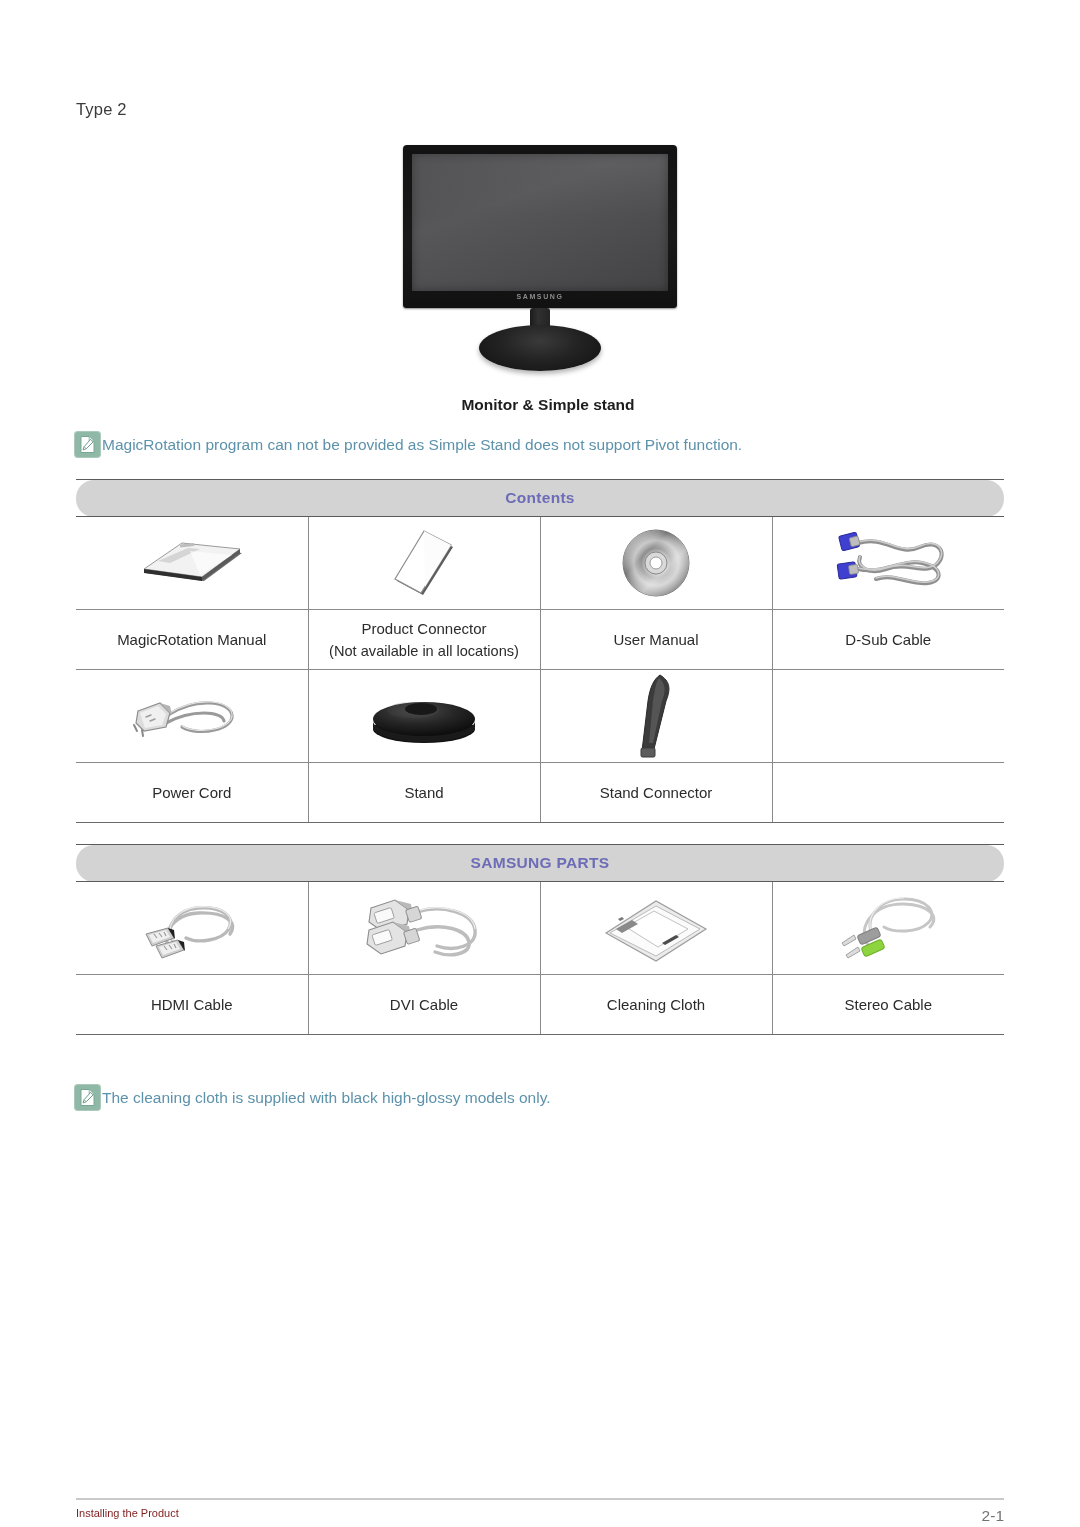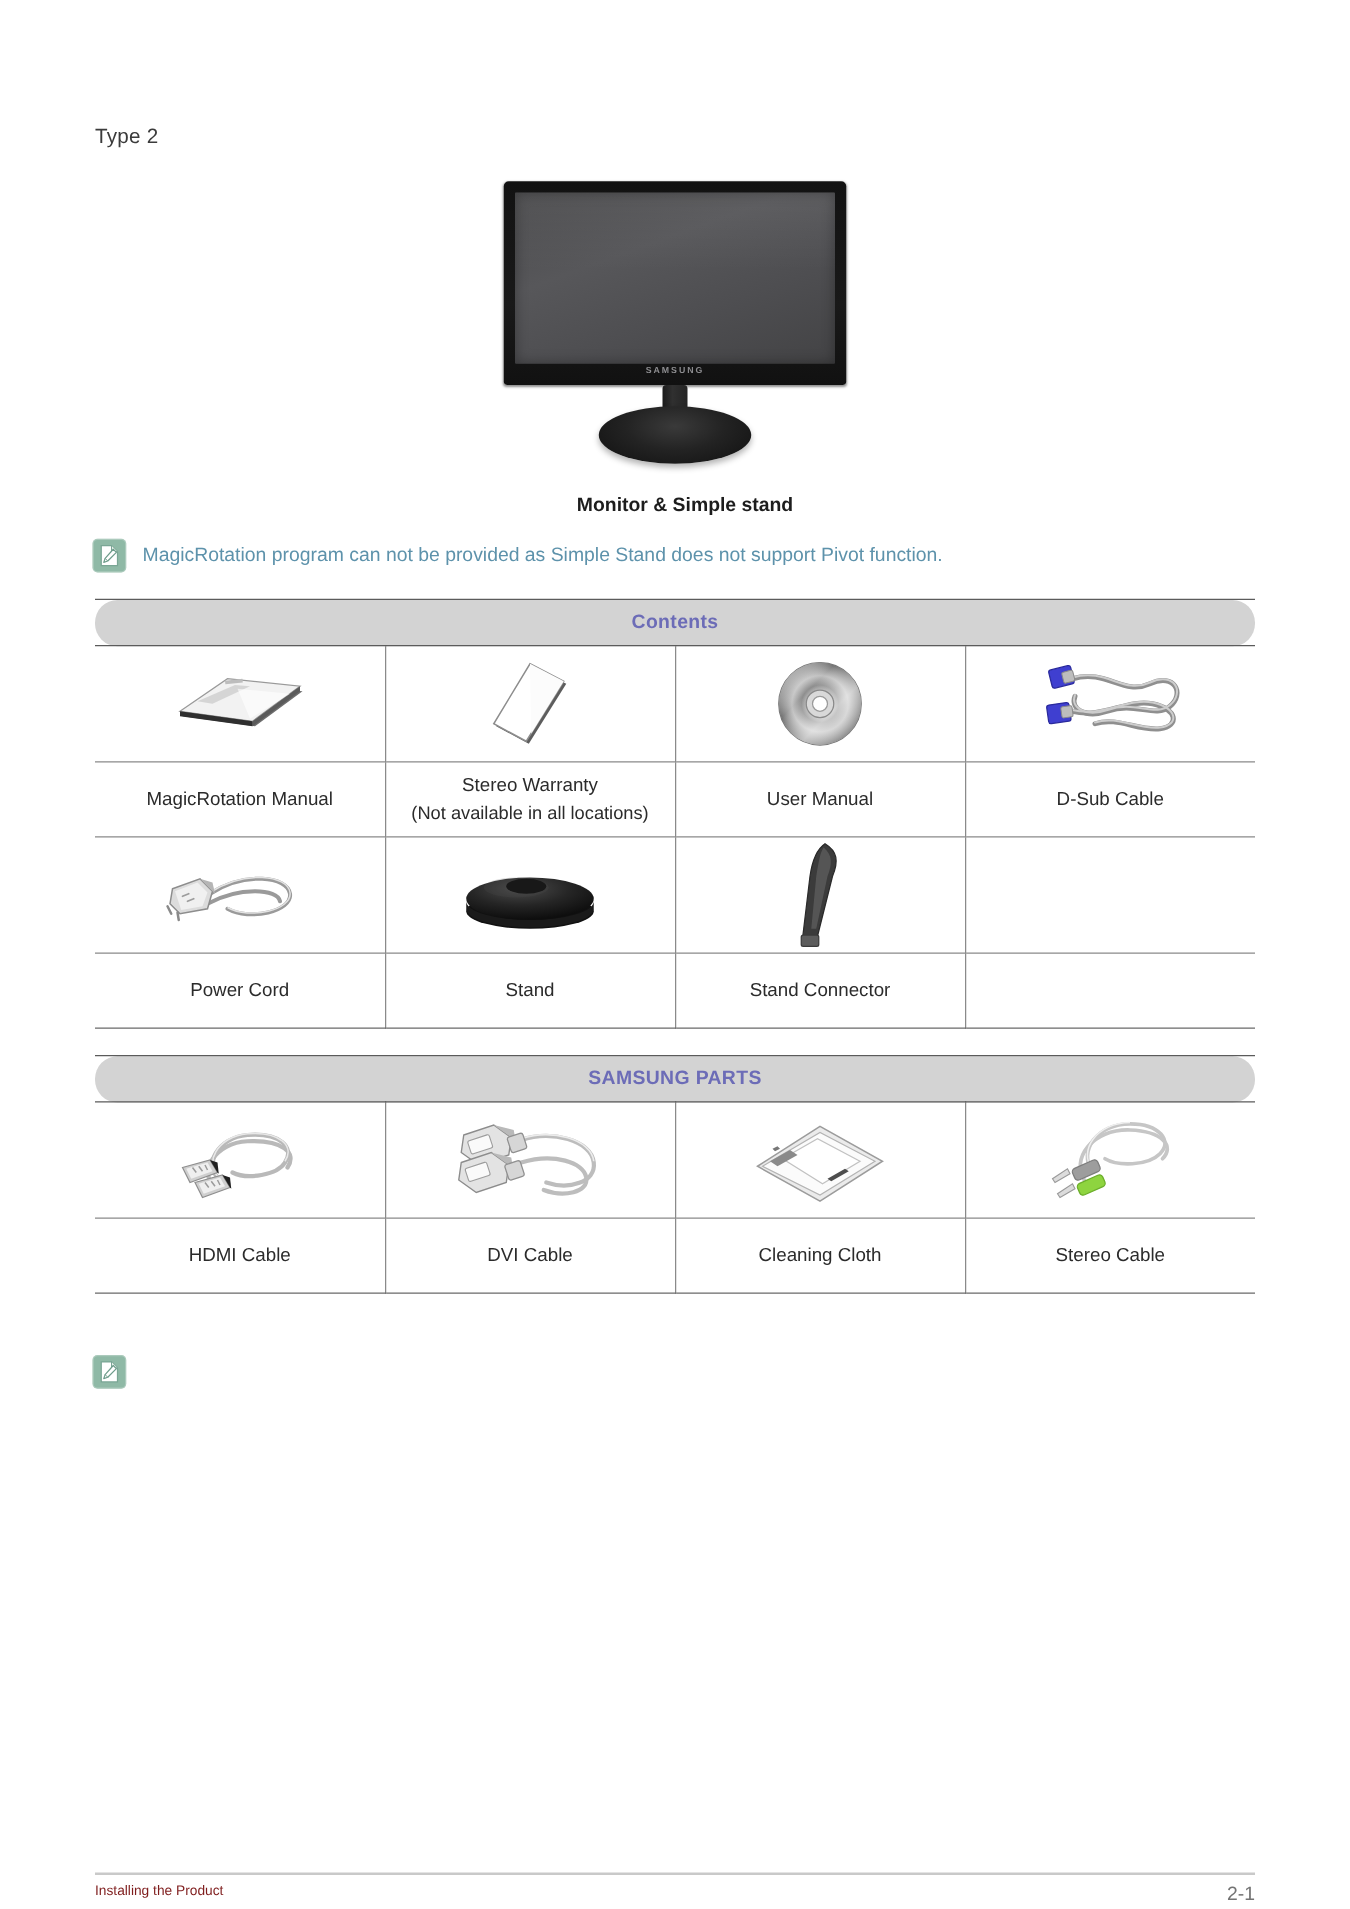--- a/index.html
+++ b/index.html
@@ -109,21 +109,21 @@
     font-weight: bold;
     color: #1d1d1d;
     padding-left: 16px;
   }
 
   
   .note {
     position: absolute;
     display: flex;
     align-items: flex-end;
-    gap: 13px;
+    gap: 1px;
   }
   .note-top { left: 74px; top: 399px; }
   .note-bottom { left: 74px; top: 1052px; }
 
   .note-icon {
     width: 27px;
     height: 27px;
     flex: 0 0 27px;
     background: #8fb9a6;
     border-radius: 4px;
@@ -323,21 +323,21 @@
               <rect x="25" y="40" width="9" height="9" rx="1.5" fill="#bdbdbd" stroke="#8a8a8a" stroke-width=".8" transform="rotate(-8 29 44)"></rect>
             </g>
           </svg>
         </span>
       </td>
     </tr>
 
     <tr>
       <td class="cell-lbl">MagicRotation Manual</td>
       <td class="cell-lbl">
-        <span>Stereo Warranty</span>
+        <span>Product Connector</span>
         <span class="lbl-sub">(Not available in all locations)</span>
       </td>
       <td class="cell-lbl">User Manual</td>
       <td class="cell-lbl">D-Sub Cable</td>
     </tr>
 
     <tr>
       <td class="cell-img">
         <span class="art">
           <svg width="132" height="70" viewBox="0 0 132 70">
@@ -500,19 +500,20 @@
 
   <div class="note note-bottom">
     <span class="note-icon">
       <svg width="19" height="19" viewBox="0 0 19 19">
         <path d="M3 1.5 h8.2 L16 6.3 v11.2 H3 Z" fill="#ffffff" stroke="#7aa695" stroke-width="1"></path>
         <path d="M11.2 1.5 v4.8 H16" fill="#e7efea" stroke="#7aa695" stroke-width=".8"></path>
         <path d="M12.6 4.4 L15.1 6.9 L8.2 13.8 L5.0 14.9 L6.1 11.7 Z" fill="#ffffff" stroke="#6f9d8c" stroke-width="1" stroke-linejoin="round"></path>
         <path d="M6.1 11.7 L8.2 13.8" stroke="#6f9d8c" stroke-width=".8"></path>
       </svg>
     </span>
+    <span class="note-text">The cleaning cloth is supplied with black high-glossy models only.</span>
   </div>
 
   <div class="footer-rule"></div>
   <div class="footer-left">Installing the Product</div>
   <div class="footer-right">2-1</div>
 
 </div>
 
 </body></html>

